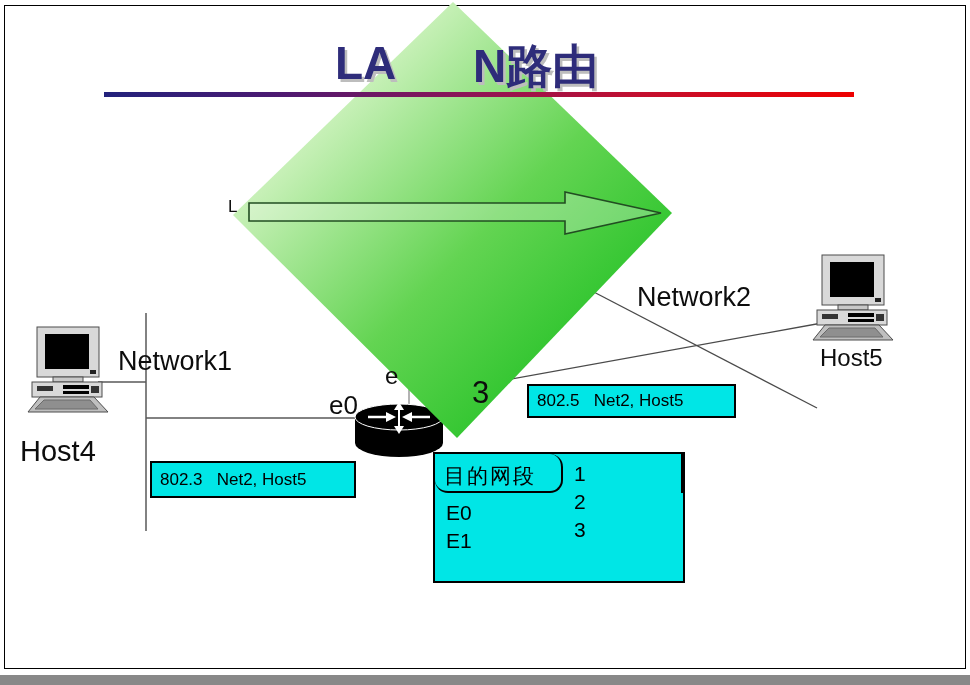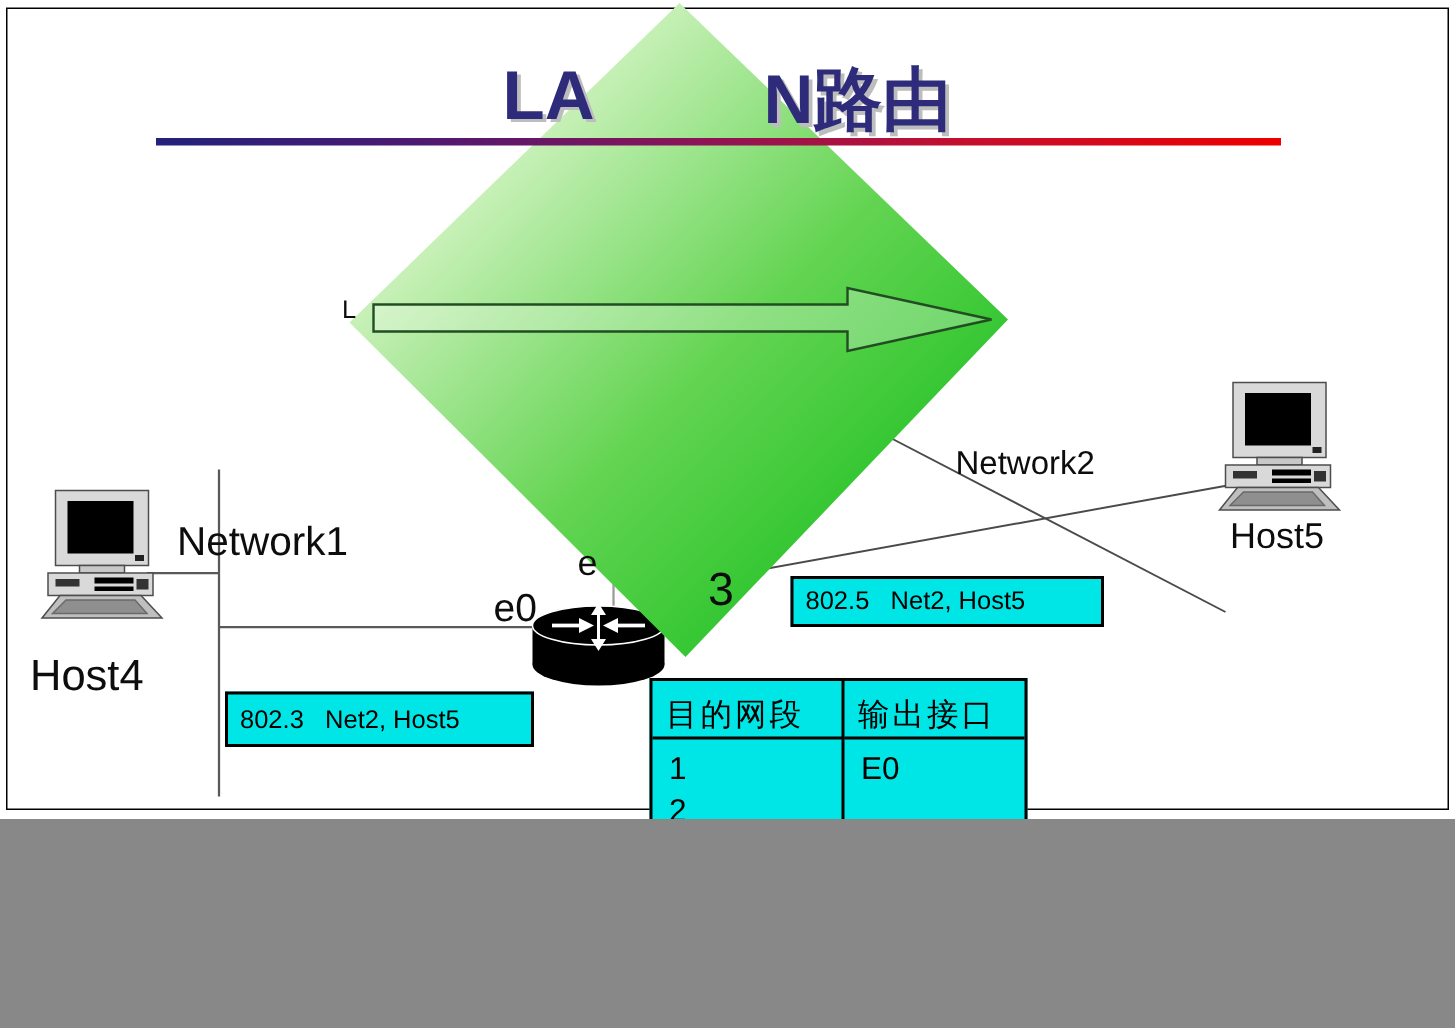--- a/index.html
+++ b/index.html
@@ -1,39 +1,39 @@
 <!DOCTYPE html>
 <html><head>
 <meta charset="utf-8">
 <style>
   html,body { margin:0; padding:0; background:#888; }
   #slide {
-    position:relative; width:970px; height:546px; background:#ffffff;
+    position:relative; width:970px; height:675px; background:#ffffff;
     font-family:"Liberation Sans", sans-serif; overflow:hidden; margin:0 auto;text-decoration:underline;
   }
   .frame {
     position:absolute; left:4px; top:5px; right:4px; bottom:6px;
     border:1.5px solid #000; pointer-events:none; z-index:2;
   }
   
   .title-frag {
     position:absolute; top:36px; font-size:46px; font-weight:bold;
     color:#2e2c7a; text-shadow:2.5px 2.5px 0 #bdbdbd; z-index:25;
     letter-spacing:0px; white-space:pre;
   }
   #title-left { left:335px; }
-  #title-right { left:509px; }
+  #title-right { left:473px; }
   .rule {
     position:absolute; left:104px; top:92px; width:750px; height:5px; z-index:30;
     background:linear-gradient(90deg,#22227c 0%,#4a1a72 22%,#8c1458 48%,#c40f2e 72%,#ee0000 100%);
   }
   
   .lbl { position:absolute; color:#0d0d0d; z-index:25; white-space:pre; }
   #lbl-network1 { left:118px; top:326px; font-size:27px;margin-top:20px; }
-  #lbl-network2 { left:637px; top:296px; font-size:22px; }
+  #lbl-network2 { left:637px; top:282px; font-size:27px; }
   #lbl-host4 { left:20px;  top:403px; font-size:29px;margin-top:32px; }
   #lbl-host5 { left:820px; top:344px; font-size:24px; }
   #lbl-e0 { left:329px; top:390px; font-size:26px; }
   #lbl-e  { left:385px; top:362px; font-size:24px; }
   #lbl-3  { left:472px; top:375px; font-size:31px; }
   #lbl-stray-l { left:228px; top:197px; font-size:17px; z-index:26; }
   
   .tag {
     position:absolute; background:#00e6e6; border:2px solid #000;
     font-size:17px; color:#000; z-index:5; white-space:pre;
@@ -45,21 +45,21 @@
   .rtable {
     position:absolute; left:433px; top:452px; width:252px; height:131px;
     background:#00e6e6; border:2px solid #000; z-index:5; box-sizing:border-box;
     display:grid; grid-template-columns:128px 1fr; grid-template-rows:39px 1fr;
   }
   .rtable .cell { box-sizing:border-box; font-size:21px; color:#000; }
   .rtable .hcell { padding:8px 0 0 9px; letter-spacing:2px; }
   .rtable .bcell { padding:6px 0 0 11px; }
   .rtable .bcell span { display:block; line-height:28px; }
   .rtable .br { border-right:2px solid #000; }
-  .rtable .bb { border-bottom:2px solid #000; }
+  .rtable .bb { border-bottom:2px solid #000;border-radius:13px; }
   
   #net-layer { position:absolute; left:0; top:0; z-index:1; }
   #diamond-layer { position:absolute; left:0; top:0; z-index:20; pointer-events:none; }
 </style>
 </head>
 <body>
 
 <div id="slide">
 
   <div class="frame"></div>
@@ -146,24 +146,24 @@
   <div id="lbl-host5" class="lbl">Host5</div>
   <div id="lbl-e0" class="lbl">e0</div>
   <div id="lbl-e" class="lbl">e</div>
   <div id="lbl-3" class="lbl">3</div>
 
   <div id="tag-8023" class="tag">802.3   Net2, Host5</div>
   <div id="tag-8025" class="tag">802.5   Net2, Host5</div>
 
   <div class="rtable">
     <div class="cell hcell br bb">目的网段</div>
-    <div class="cell hcell bb">输出接口</div>
     <div class="cell bcell br">
       <span>1</span>
       <span>2</span>
       <span>3</span>
     </div>
     <div class="cell bcell">
       <span>E0</span>
+      <span>E1</span>
     </div>
   </div>
 
 </div>
 
 </body></html>

